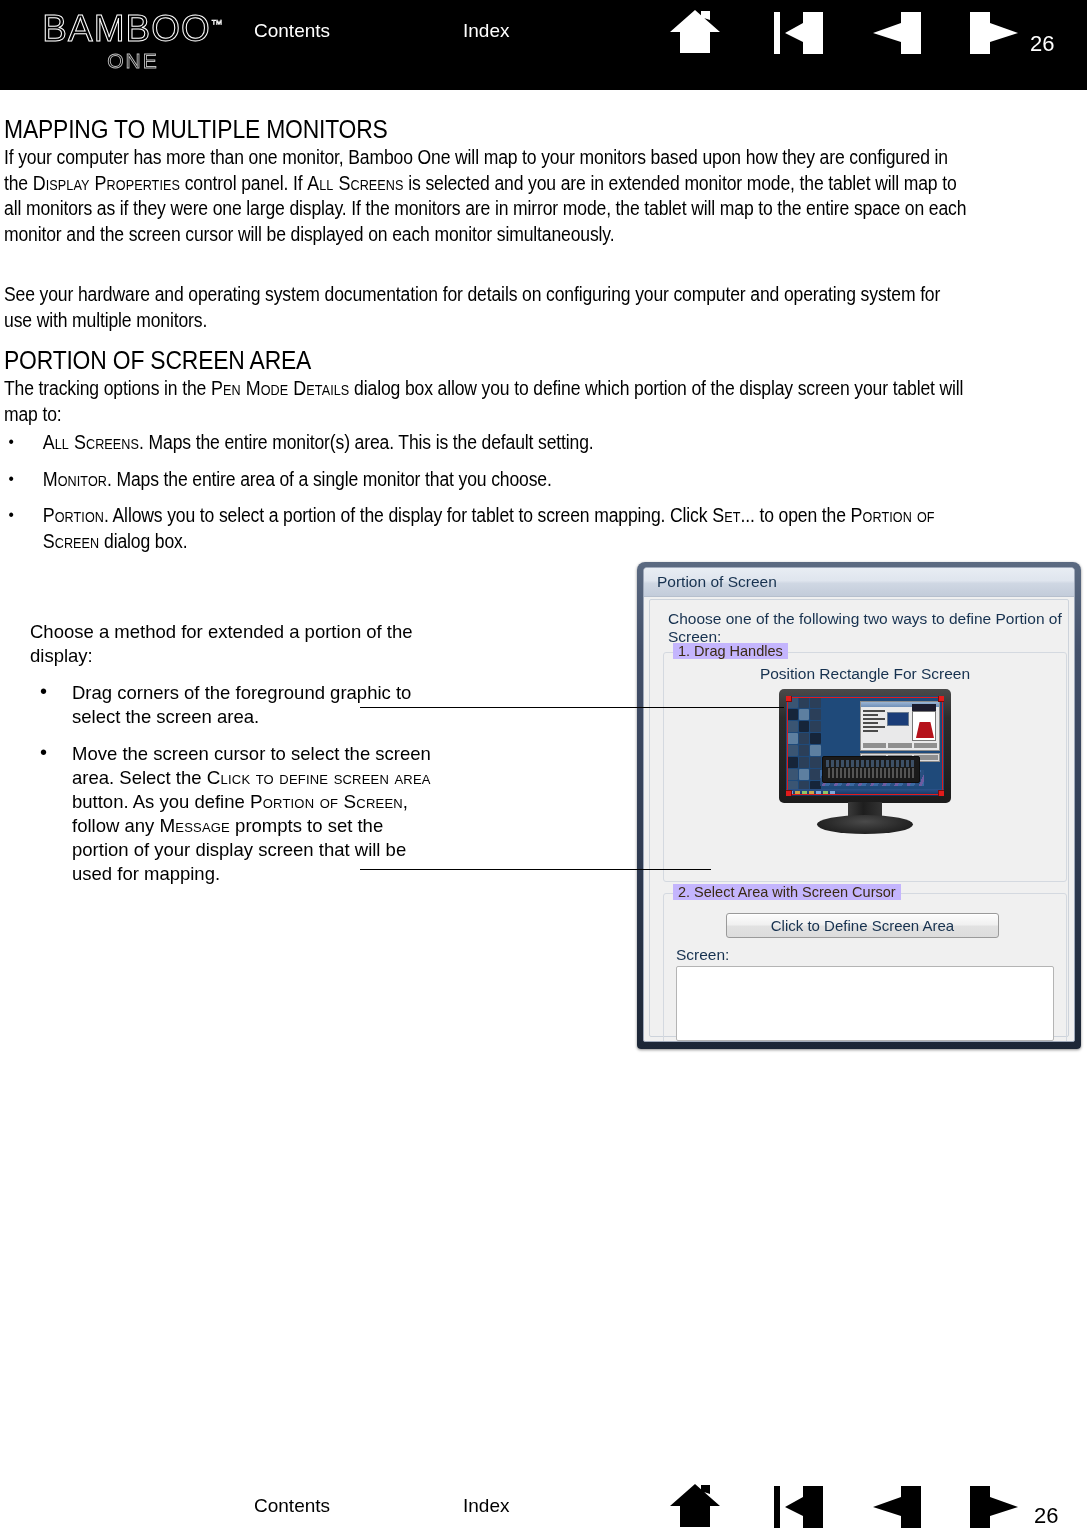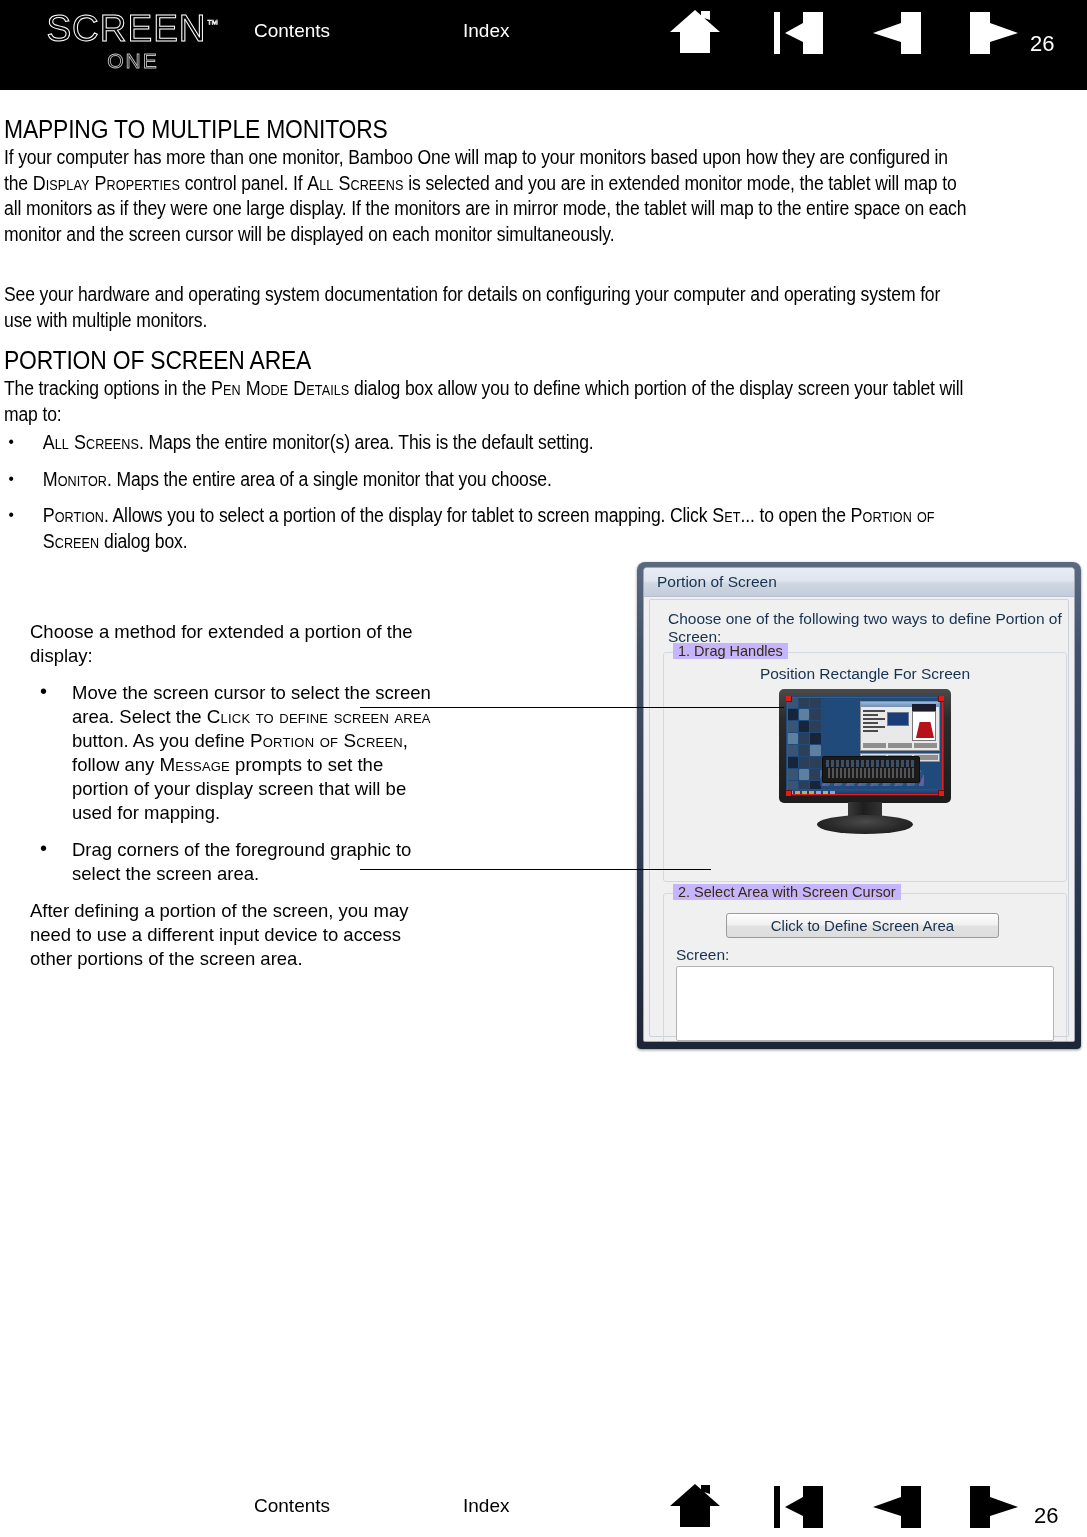--- a/index.html
+++ b/index.html
@@ -468,21 +468,21 @@
   .footer .nav-contents { left: 254px; top: 25px; }
   .footer .nav-index    { left: 463px; top: 25px; }
   .footer .navicons { top: 12px; left: 668px; }
   .footer .pagenum { left: 1034px; top: 33px; color: #000000; font-size: 22px; }
 </style>
 </head>
 <body>
 
 <div class="header">
   <div class="logo">
-    <div class="logo-main"><span>SCREEN</span><span class="logo-tm">™</span></div>
+    <div class="logo-main"><span>BAMBOO</span><span class="logo-tm">™</span></div>
     <div class="logo-sub">ONE</div>
   </div>
 
   <a class="nav-link nav-contents">Contents</a>
   <a class="nav-link nav-index">Index</a>
 
   <div class="navicons">
     <span class="ic ic-home">
       <svg width="55" height="48" viewBox="0 0 55 48">
           <path d="M27 2 L52 24 L42 24 L42 45 L12 45 L12 24 L2 24 Z M33 3 L42 3 L42 12 L33 9 Z" fill="#ffffff"></path>
@@ -525,24 +525,23 @@
     <li class="body-text"><span class="sc">All Screens</span><span>.  Maps the entire monitor(s) area.  This is the default setting.</span></li>
     <li class="body-text"><span class="sc">Monitor</span><span>.  Maps the entire area of a single monitor that you choose.</span></li>
     <li class="body-text"><span class="sc">Portion</span><span>.  Allows you to select a portion of the display for tablet to screen mapping.  Click </span><span class="sc">Set</span><span>... to open the </span><span class="sc">Portion of Screen</span><span> dialog box.</span></li>
   </ul>
 
 </div>
 
 <div class="annot">
   <p>Choose a method for extended a portion of the display:</p>
   <ul>
+    <li>Drag corners of the foreground graphic to select the screen area.</li>
     <li><span>Move the screen cursor to select the screen area.  Select the </span><span class="sc">Click to define screen area</span><span> button.  As you define </span><span class="sc">Portion of Screen</span><span>, follow any </span><span class="sc">Message</span><span> prompts to set the portion of your display screen that will be used for mapping.</span></li>
-    <li>Drag corners of the foreground graphic to select the screen area.</li>
   </ul>
-  <p>After defining a portion of the screen, you may need to use a different input device to access other portions of the screen area.</p>
 </div>
 
 <div class="leader" id="leader-1"></div>
 <div class="leader" id="leader-2"></div>
 
 <div class="dialog-outer">
   <div class="dialog-inner">
 
     <div class="dlg-titlebar">
       <div class="dlg-title">Portion of Screen</div>

